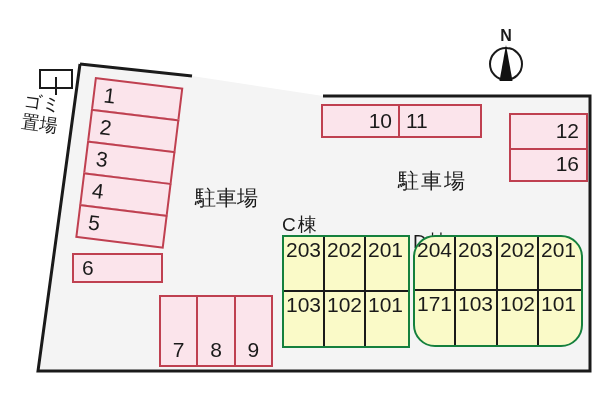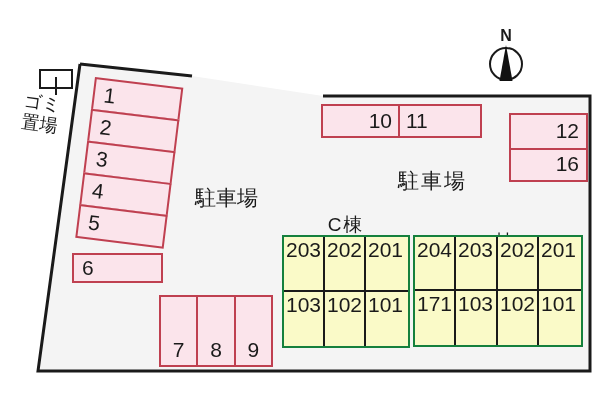--- a/index.html
+++ b/index.html
@@ -33,26 +33,26 @@
   #stall-14{left:9px;top:34px;width:72px;height:26px;line-height:22px;padding-left:7px;}
   
   #garbage-rect{left:39px;top:69px;width:34px;height:20px;background:#fff;border:2px solid #1a1a1a;box-sizing:border-box;z-index:2;}
   #garbage-pole{left:55px;top:77px;width:2px;height:18px;background:#1a1a1a;z-index:3;}
   #garbage-label{left:21px;top:90px;width:46px;text-align:center;font-size:18px;line-height:21px;transform:rotate(8deg);transform-origin:0 0;z-index:2;}
   
   .area-label{font-size:21px;color:#1a1a1a;z-index:1;white-space:nowrap;}
   #parking-label-left{left:195px;top:184px;}
   #parking-label-right{left:398px;top:167px;letter-spacing:2px;}
   
-  .bldg-label{font-size:19px;text-align:center;letter-spacing:2px;z-index:2;}
+  .bldg-label{font-size:19px;text-align:left;letter-spacing:2px;z-index:2;}
   #bldg-c-label{left:282px;top:212px;width:128px;}
   #bldg-d-label{left:413px;top:213px;width:170px;margin-top:16px;}
   .room-table{background:#fafac8;border:2px solid #15803d;box-sizing:border-box;display:grid;z-index:2;}
   #bldg-c-table{left:282px;top:235px;width:128px;height:113px;grid-template-columns:41px 41px 1fr;grid-template-rows:55px 1fr;}
-  #bldg-d-table{left:413px;top:235px;width:170px;height:112px;grid-template-columns:41px 42px 41px 1fr;grid-template-rows:54px 1fr;}
+  #bldg-d-table{left:413px;top:235px;width:170px;height:112px;grid-template-columns:41px 42px 41px 1fr;grid-template-rows:54px 1fr;border-radius:22px;}
   .room-cell{border-right:2px solid #1a1a1a;border-bottom:2px solid #1a1a1a;font-size:21px;padding:1px 0 0 2px;box-sizing:border-box;}
   .room-cell.last-col{border-right:none;}
   .room-cell.last-row{border-bottom:none;}
   
   #compass-n-label{left:495px;top:27px;width:22px;text-align:center;font-size:16px;font-weight:bold;z-index:2;}
 </style>
 </head>
 <body>
 
 <div id="stage">

